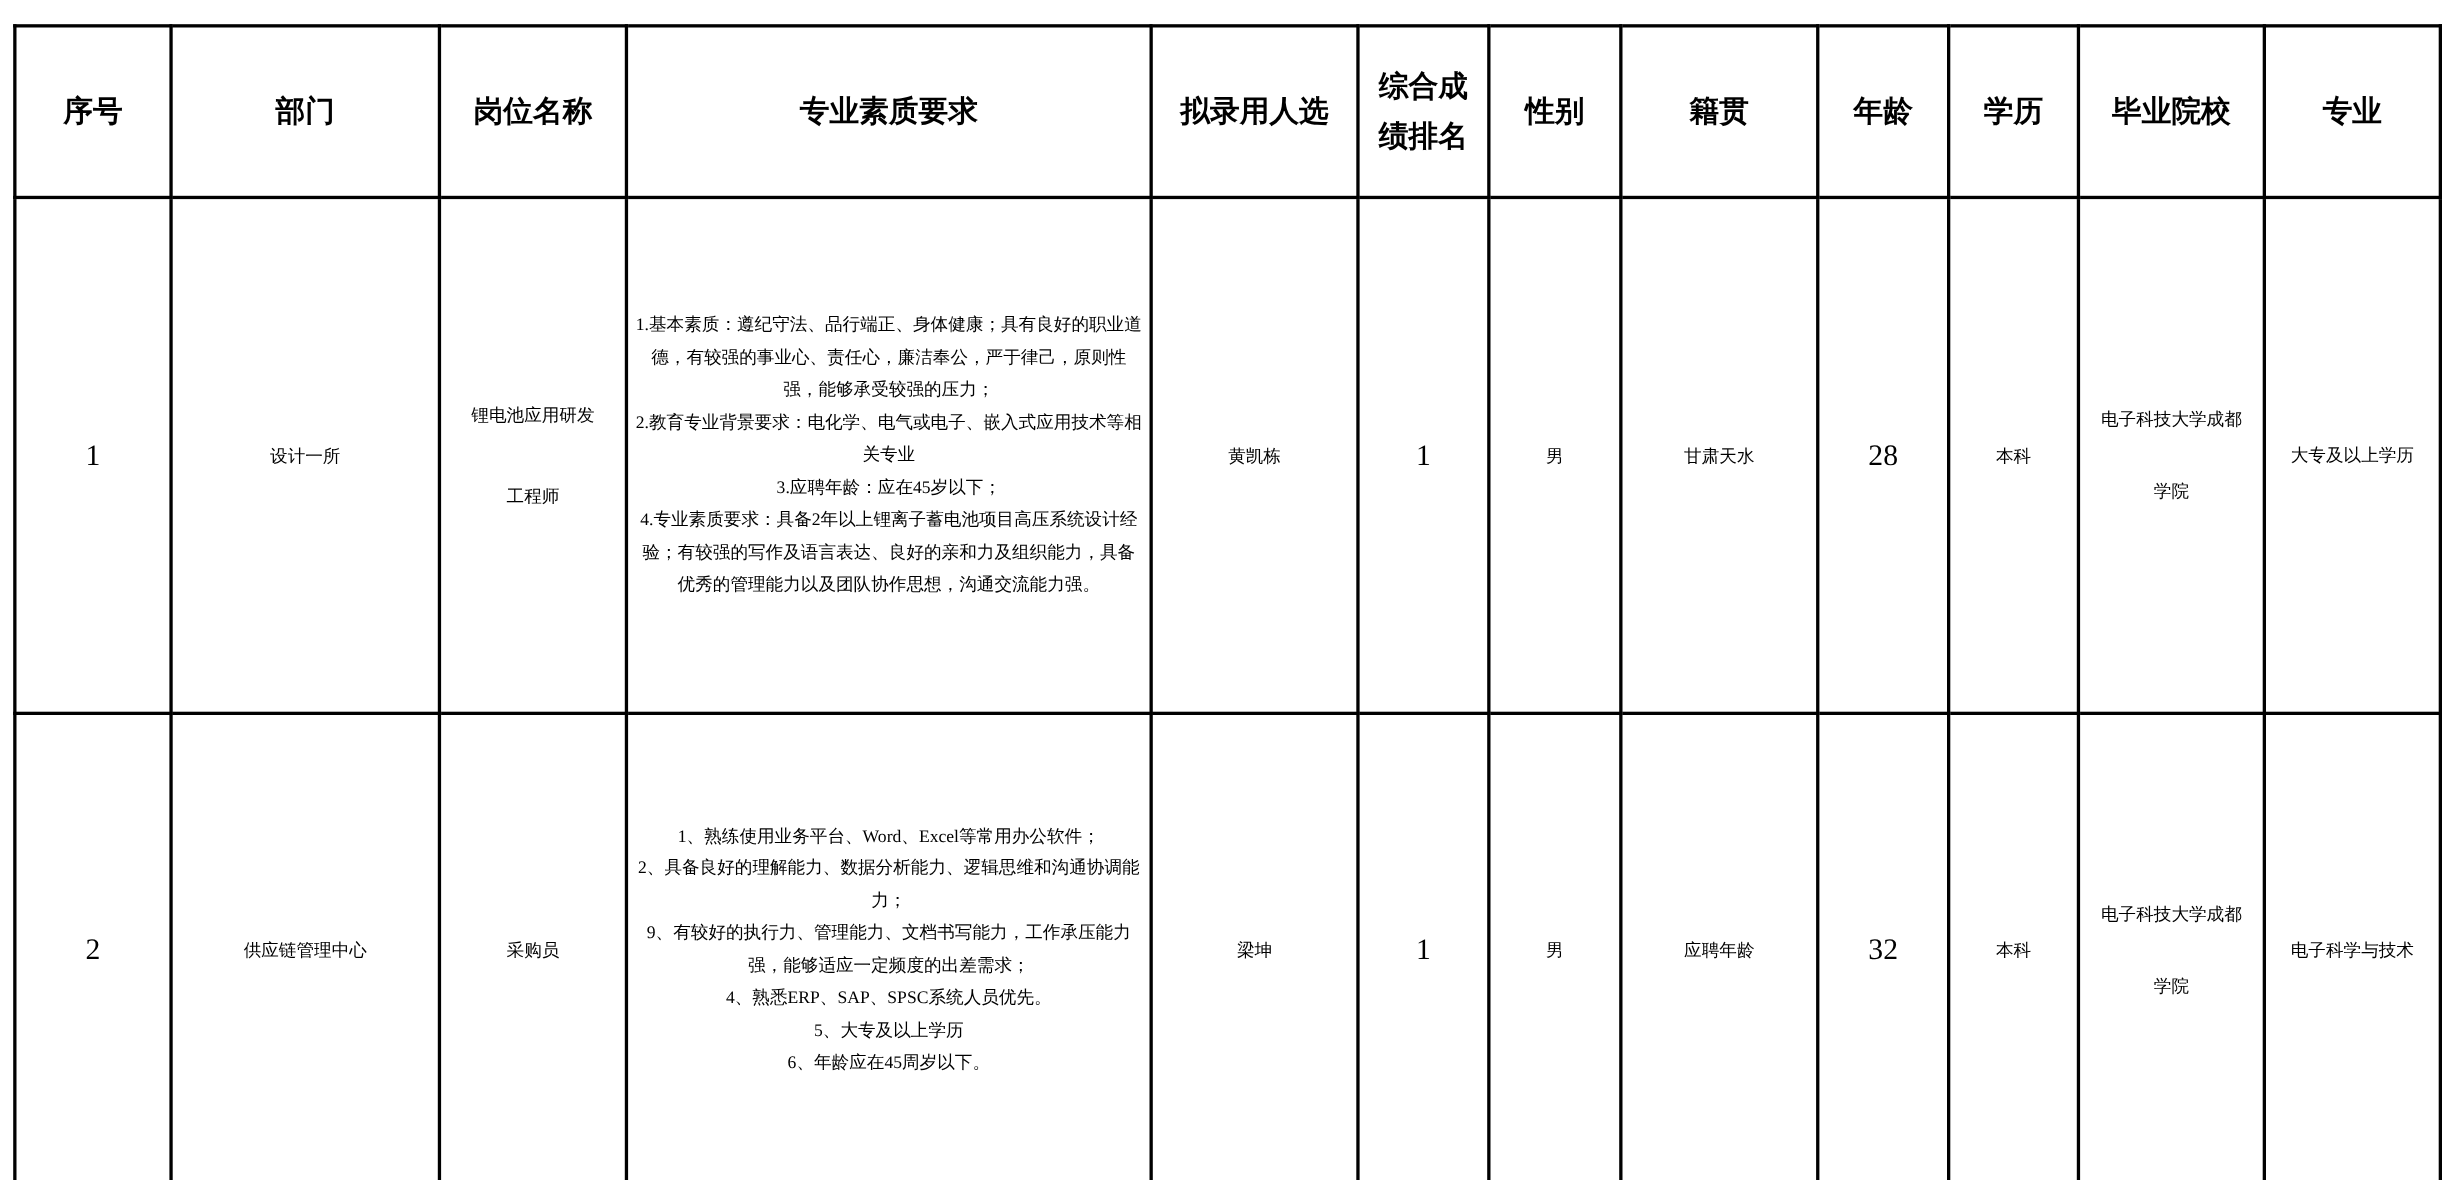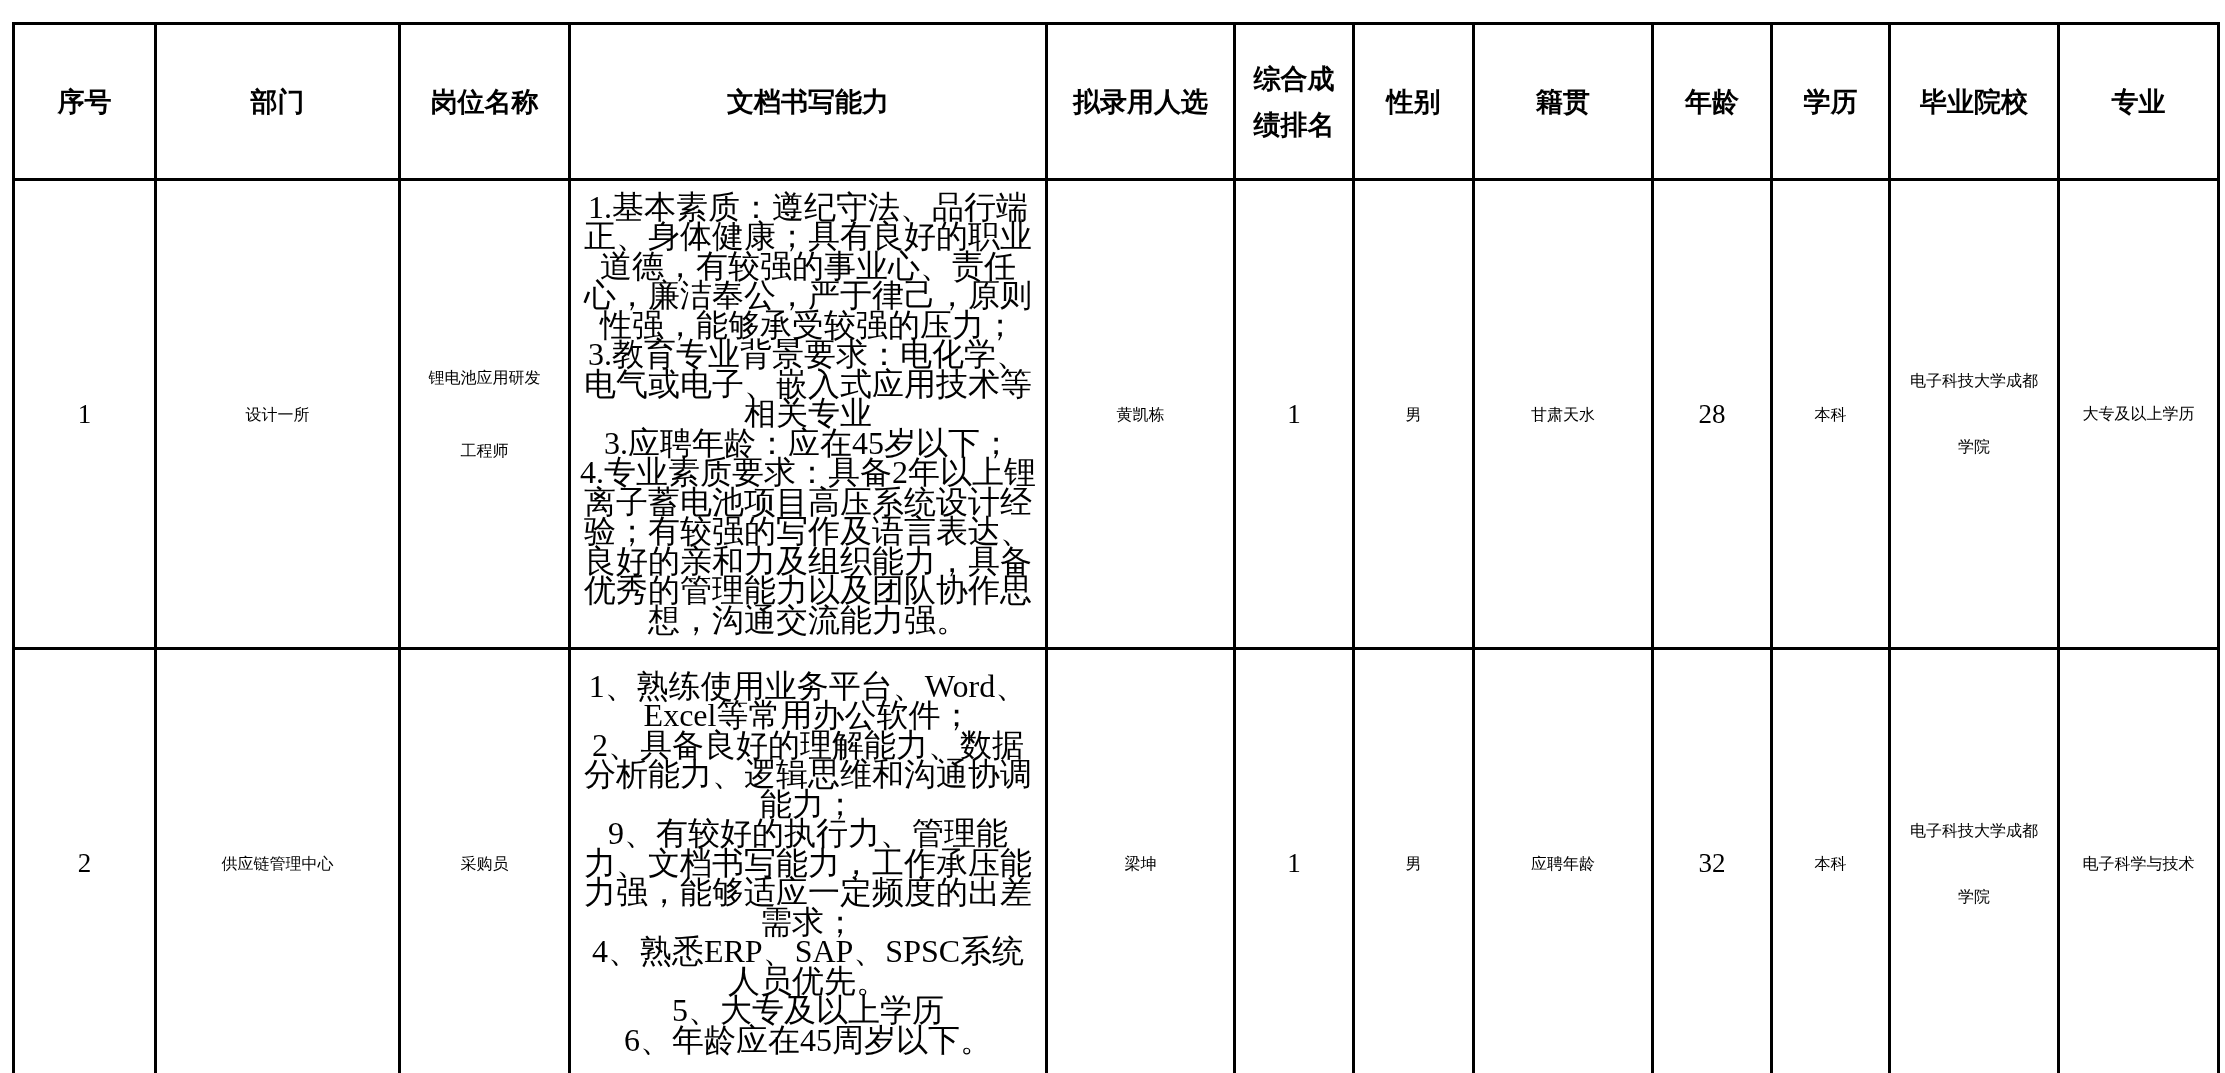--- a/index.html
+++ b/index.html
@@ -23,21 +23,21 @@
     height: 156px;
   }
   tr.row1 td { height: 469px; }
   tr.row2 td { height: 430px; }
   td.cell { font-family: "DejaVu Sans", "Liberation Sans", sans-serif; font-size: 16px; line-height: 33px; }
   td.cell.num { font-family: "Liberation Serif", "DejaVu Serif", serif; font-size: 27px; }
   td.cell.tall { line-height: 73px; }
   td.cell.two { line-height: 66px; }
   td.req {
     font-family: "Liberation Serif", "DejaVu Serif", serif;
-    font-size: 32px; line-height: 29.5px; padding: 0 14px;
+    font-size: 16px; line-height: 29.5px; padding: 0 14px;
   }
   .req-line { display: block; }
 </style>
 </head>
 <body>
 
 <table class="grid">
   <colgroup>
     <col style="width:142px">
       <col style="width:244px">
@@ -50,42 +50,42 @@
     <col style="width:119px">
       <col style="width:118px">
       <col style="width:169px">
       <col style="width:160px">
   </colgroup>
   <thead>
     <tr>
       <th>序号</th>
       <th>部门</th>
       <th>岗位名称</th>
-      <th>文档书写能力</th>
+      <th>专业素质要求</th>
       <th>拟录用人选</th>
       <th>
         <span>综合成</span><br>
         <span>绩排名</span>
       </th>
       <th>性别</th>
       <th>籍贯</th>
       <th>年龄</th>
       <th>学历</th>
       <th>毕业院校</th>
       <th>专业</th>
     </tr>
   </thead>
   <tbody>
     <tr class="row1">
       <td class="cell num">1</td>
       <td class="cell">设计一所</td>
       <td class="cell tall" style="padding:0 22px">锂电池应用研发工程师</td>
       <td class="req">
         <span class="req-line">1.基本素质：遵纪守法、品行端正、身体健康；具有良好的职业道德，有较强的事业心、责任心，廉洁奉公，严于律己，原则性强，能够承受较强的压力；</span>
-        <span class="req-line">3.教育专业背景要求：电化学、电气或电子、嵌入式应用技术等相关专业</span>
+        <span class="req-line">2.教育专业背景要求：电化学、电气或电子、嵌入式应用技术等相关专业</span>
         <span class="req-line">3.应聘年龄：应在45岁以下；</span>
         <span class="req-line">4.专业素质要求：具备2年以上锂离子蓄电池项目高压系统设计经验；有较强的写作及语言表达、良好的亲和力及组织能力，具备优秀的管理能力以及团队协作思想，沟通交流能力强。</span>
       </td>
       <td class="cell">黄凯栋</td>
       <td class="cell num">1</td>
       <td class="cell">男</td>
       <td class="cell">甘肃天水</td>
       <td class="cell num">28</td>
       <td class="cell">本科</td>
       <td class="cell two" style="padding:0 18px">电子科技大学成都学院</td>

